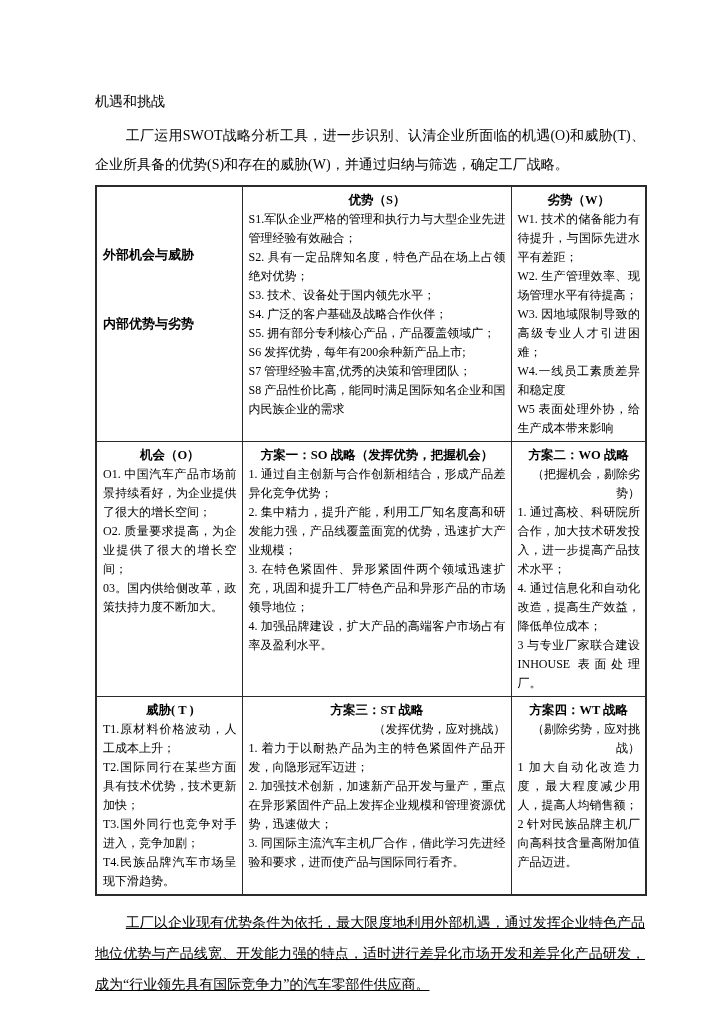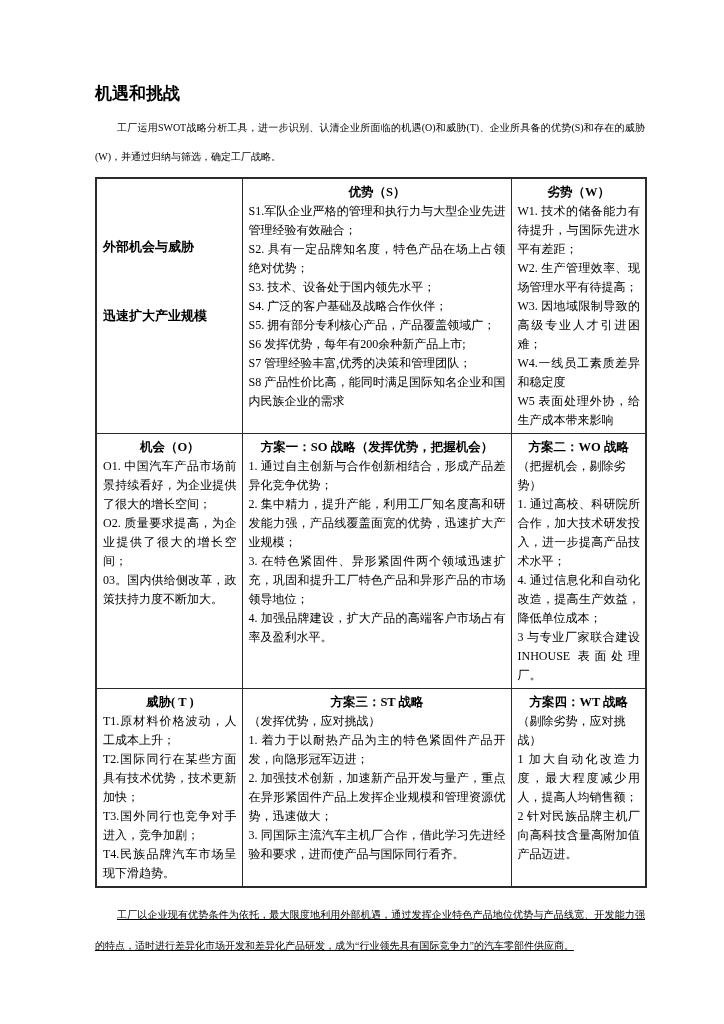--- a/index.html
+++ b/index.html
@@ -14,27 +14,27 @@
     width: 724px; height: 1024px;
     background: #ffffff;
     overflow: hidden;
   }
   .content {
     position: absolute;
     left: 95px; top: 84px;
     width: 550px;
   }
   .doc-heading {
-    font-size: 17px;
-    font-weight: 700;
-    margin: 0 0 9px 0;
+    font-size: 14px;
+    font-weight: 400;
+    margin: 8px 0 9px 0;
     line-height: 20px;
   }
   .para {
-    font-size: 10px;
+    font-size: 14px;
     line-height: 29px;
     margin: 0;
     text-indent: 2.2em;
     text-align: justify;
   }
   .para.closing {
     line-height: 31px;
     margin-top: 11px;
     text-decoration: underline;
   }
@@ -61,21 +61,21 @@
   tr.row3 { height: 183px; }
   .cell-title {
     font-weight: 700;
     font-size: 12.5px;
     text-align: center;
     line-height: 20px;
   }
   .cell-subtitle {
     font-size: 12px;
     line-height: 19px;
-    text-align: left;
+    text-align: right;
   }
   .cell-item {
     text-align: left;
     text-align: justify;
   }
   .corner-cell {
     text-align: left;
   }
   .corner-label {
     font-weight: 700;
@@ -97,21 +97,21 @@
     <table class="swot">
       <colgroup>
         <col class="col1">
           <col class="col2">
           <col class="col3">
       </colgroup>
       <tbody>
           <tr class="row1">
         <td class="corner-cell">
           <div class="corner-label top">外部机会与威胁</div>
-          <div class="corner-label bottom">迅速扩大产业规模</div>
+          <div class="corner-label bottom">内部优势与劣势</div>
         </td>
         <td>
           <div class="cell-title">优势（S）</div>
           <div>
                 <div class="cell-item">S1.军队企业严格的管理和执行力与大型企业先进管理经验有效融合；</div>
                 <div class="cell-item">S2. 具有一定品牌知名度，特色产品在场上占领绝对优势；</div>
                 <div class="cell-item">S3. 技术、设备处于国内领先水平；</div>
                 <div class="cell-item">S4. 广泛的客户基础及战略合作伙伴；</div>
                 <div class="cell-item">S5. 拥有部分专利核心产品，产品覆盖领域广；</div>
                 <div class="cell-item">S6 发挥优势，每年有200余种新产品上市;</div>

